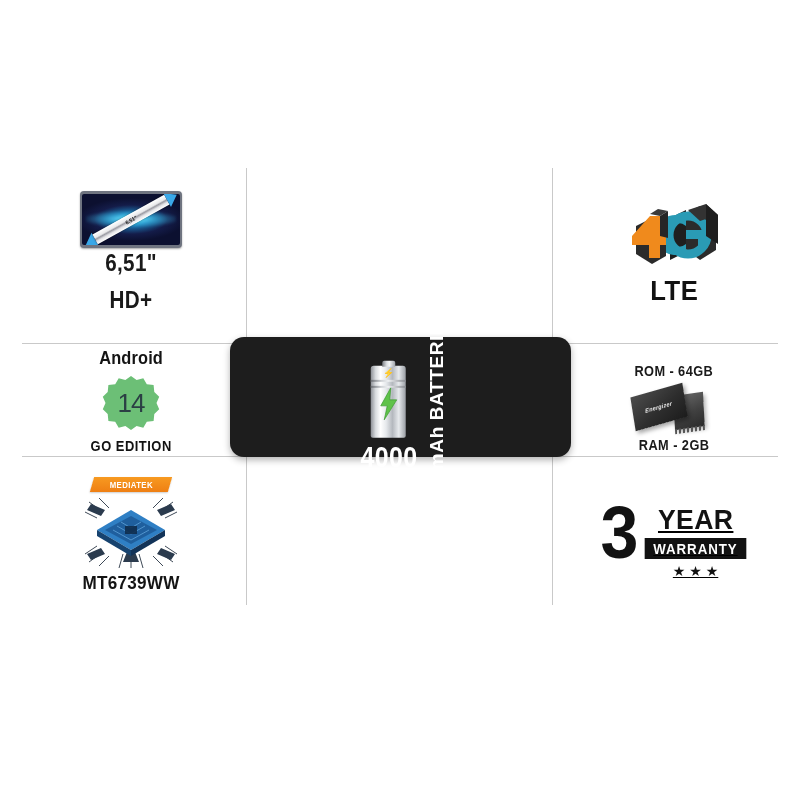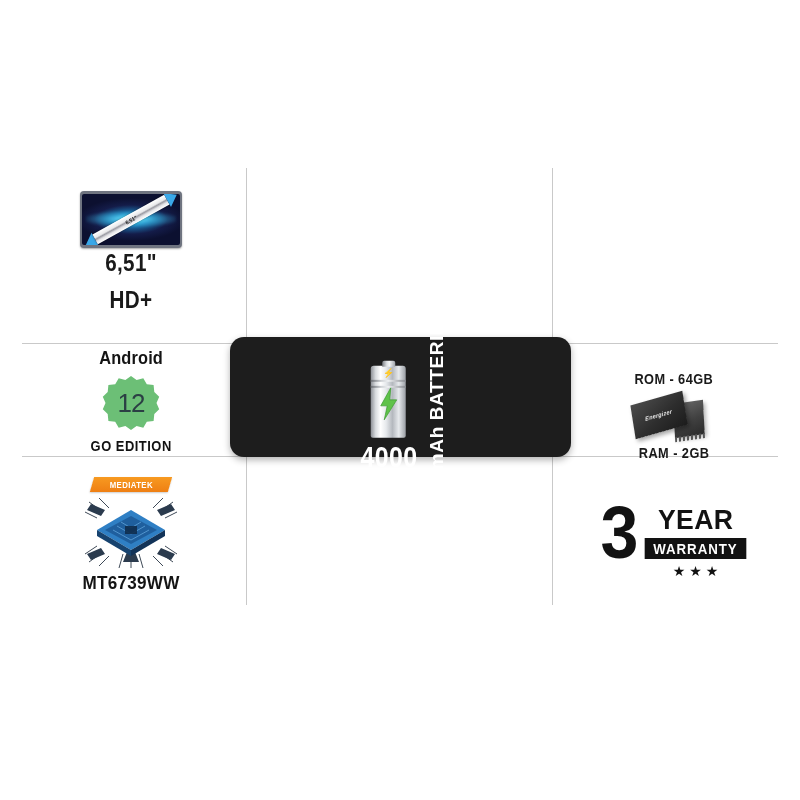--- a/index.html
+++ b/index.html
@@ -119,21 +119,21 @@
   .droid-badge svg{display:block;}
   .droid-num{
     position:absolute;left:0;top:0;width:100%;height:100%;
     display:flex;align-items:center;justify-content:center;
     font-size:26px;font-weight:400;color:#2b3f44;
     letter-spacing:-1px;
   }
   .go-edition{font-size:15px;font-weight:800;color:#121212;letter-spacing:.6px;transform:scaleX(.86);}
 
   
-  #cell-memory{left:570px;top:364px;width:208px;height:104px;}
+  #cell-memory{left:570px;top:356px;width:208px;height:104px;}
   .mem-lbl{font-size:14.5px;font-weight:800;color:#1a1a1a;letter-spacing:.5px;transform:scaleX(.88);}
   .chips{position:relative;width:96px;height:48px;margin:5px 0;}
   .chip-a{
     position:absolute;left:6px;top:6px;width:54px;height:34px;
     background:linear-gradient(150deg,#4c4c4c 0%,#2e2e2e 55%,#1c1c1c 100%);
     transform:rotate(-16deg) skewX(-7deg);
     box-shadow:2px 3px 4px rgba(0,0,0,.35);
     display:flex;align-items:center;justify-content:center;
   }
   .chip-a span{
@@ -249,21 +249,21 @@
   .chip-face svg{position:absolute;left:0;top:0;}
   .sim-lbl{font-size:19px;font-weight:700;color:#141414;margin-top:9px;transform:scaleX(.9);}
 
   
   #cell-warranty{left:570px;top:480px;width:208px;height:120px;}
   .war-wrap{display:flex;align-items:flex-start;}
   .war-3{
     font-size:74px;font-weight:800;color:#121212;
     line-height:.84;letter-spacing:-3px;transform:scaleX(.92);
   }
-  .war-right{display:flex;flex-direction:column;align-items:center;margin-left:5px;margin-top:4px;}
+  .war-right{display:flex;flex-direction:column;align-items:center;margin-left:5px;margin-top:4px;text-decoration:underline;}
   .war-year{
     font-size:28px;font-weight:800;color:#121212;
     letter-spacing:.4px;line-height:1;transform:scaleX(.95);
   }
   .war-box{
     background:#121212;color:#ffffff;
     font-size:14px;font-weight:800;letter-spacing:1px;
     padding:3px 9px 2px;margin-top:4px;transform:scaleX(.95);
   }
   .war-stars{
@@ -292,33 +292,60 @@
           </span>
           <span class="arrow right"></span>
         </div>
       </div>
     </div>
     <div class="lbl lbl-lg">6,51"</div>
     <div class="lbl lbl-lg">HD+</div>
   </div>
 
 
+  <div class="cell" id="cell-lte">
+    <div class="lte-mark">
+      <svg width="96" height="76" viewBox="0 0 96 76">
+
+        <path d="M58 16 L74 8 L90 22 L90 52 L74 62 L58 50 Z" fill="#2b2b2b"></path>
+        <path d="M44 20 L60 12 L60 54 L44 62 Z" fill="#1f1f1f"></path>
+
+        <path d="M62 18 a20 20 0 1 0 0 34 l0 -8 a12 12 0 1 1 0 -18 Z" fill="#2a9bb5" transform="translate(-2,2)"></path>
+        <circle cx="62" cy="37" r="19" fill="none" stroke="#2a9bb5" stroke-width="9"></circle>
+        <rect x="60" y="32" width="20" height="9" fill="#2a9bb5"></rect>
+        <rect x="72" y="32" width="8" height="19" fill="#2a9bb5"></rect>
+        <path d="M70 41 L80 41 L80 52 L70 52 Z" fill="#ffffff" opacity="0"></path>
+
+        <path d="M62 12 L80 6 L92 17 L74 23 Z" fill="#333333"></path>
+        <path d="M80 6 L92 17 L92 46 L80 38 Z" fill="#1e1e1e"></path>
+
+        <path d="M10 28 L26 20 L40 30 L40 58 L26 66 L10 56 Z" fill="#2b2b2b"></path>
+
+        <path d="M24 16 L34 16 L34 36 L40 36 L40 45 L34 45 L34 58 L23 58 L23 45 L6 45 L6 36 Z" fill="#f08a1c" transform="translate(0,2)"></path>
+        <path d="M23 28 L23 38 L14 38 Z" fill="#ffffff" opacity="0"></path>
+
+        <path d="M34 18 L42 13 L42 40 L34 38 Z" fill="#262626"></path>
+        <path d="M24 16 L32 11 L42 13 L34 18 Z" fill="#3a3a3a"></path>
+      </svg>
+    </div>
+    <div class="lte-word">LTE</div>
+  </div>
 
   <div class="cell" id="cell-android">
     <div class="lbl android-word">Android</div>
     <div class="droid-badge">
       <svg width="58" height="58" viewBox="0 0 58 58">
         <path id="scallop" fill="#6cbf76" d="
           M29 1
           L34.6 5.0 L41.3 3.3 L44.8 9.2 L51.6 10.1 L52.3 17.0 L57.2 21.7 L54.5 28.0
           L57.2 34.3 L52.3 39.0 L51.6 45.9 L44.8 46.8 L41.3 52.7 L34.6 51.0 L29 55
           L23.4 51.0 L16.7 52.7 L13.2 46.8 L6.4 45.9 L5.7 39.0 L0.8 34.3 L3.5 28.0
           L0.8 21.7 L5.7 17.0 L6.4 10.1 L13.2 9.2 L16.7 3.3 L23.4 5.0 Z"></path>
       </svg>
-      <div class="droid-num">12</div>
+      <div class="droid-num">14</div>
     </div>
     <div class="go-edition">GO EDITION</div>
   </div>
 
   <div class="cell" id="cell-memory">
     <div class="mem-lbl">ROM - 64GB</div>
     <div class="chips">
       <div class="chip-b"></div>
       <div class="chip-a">
         <span>Energizer</span>

